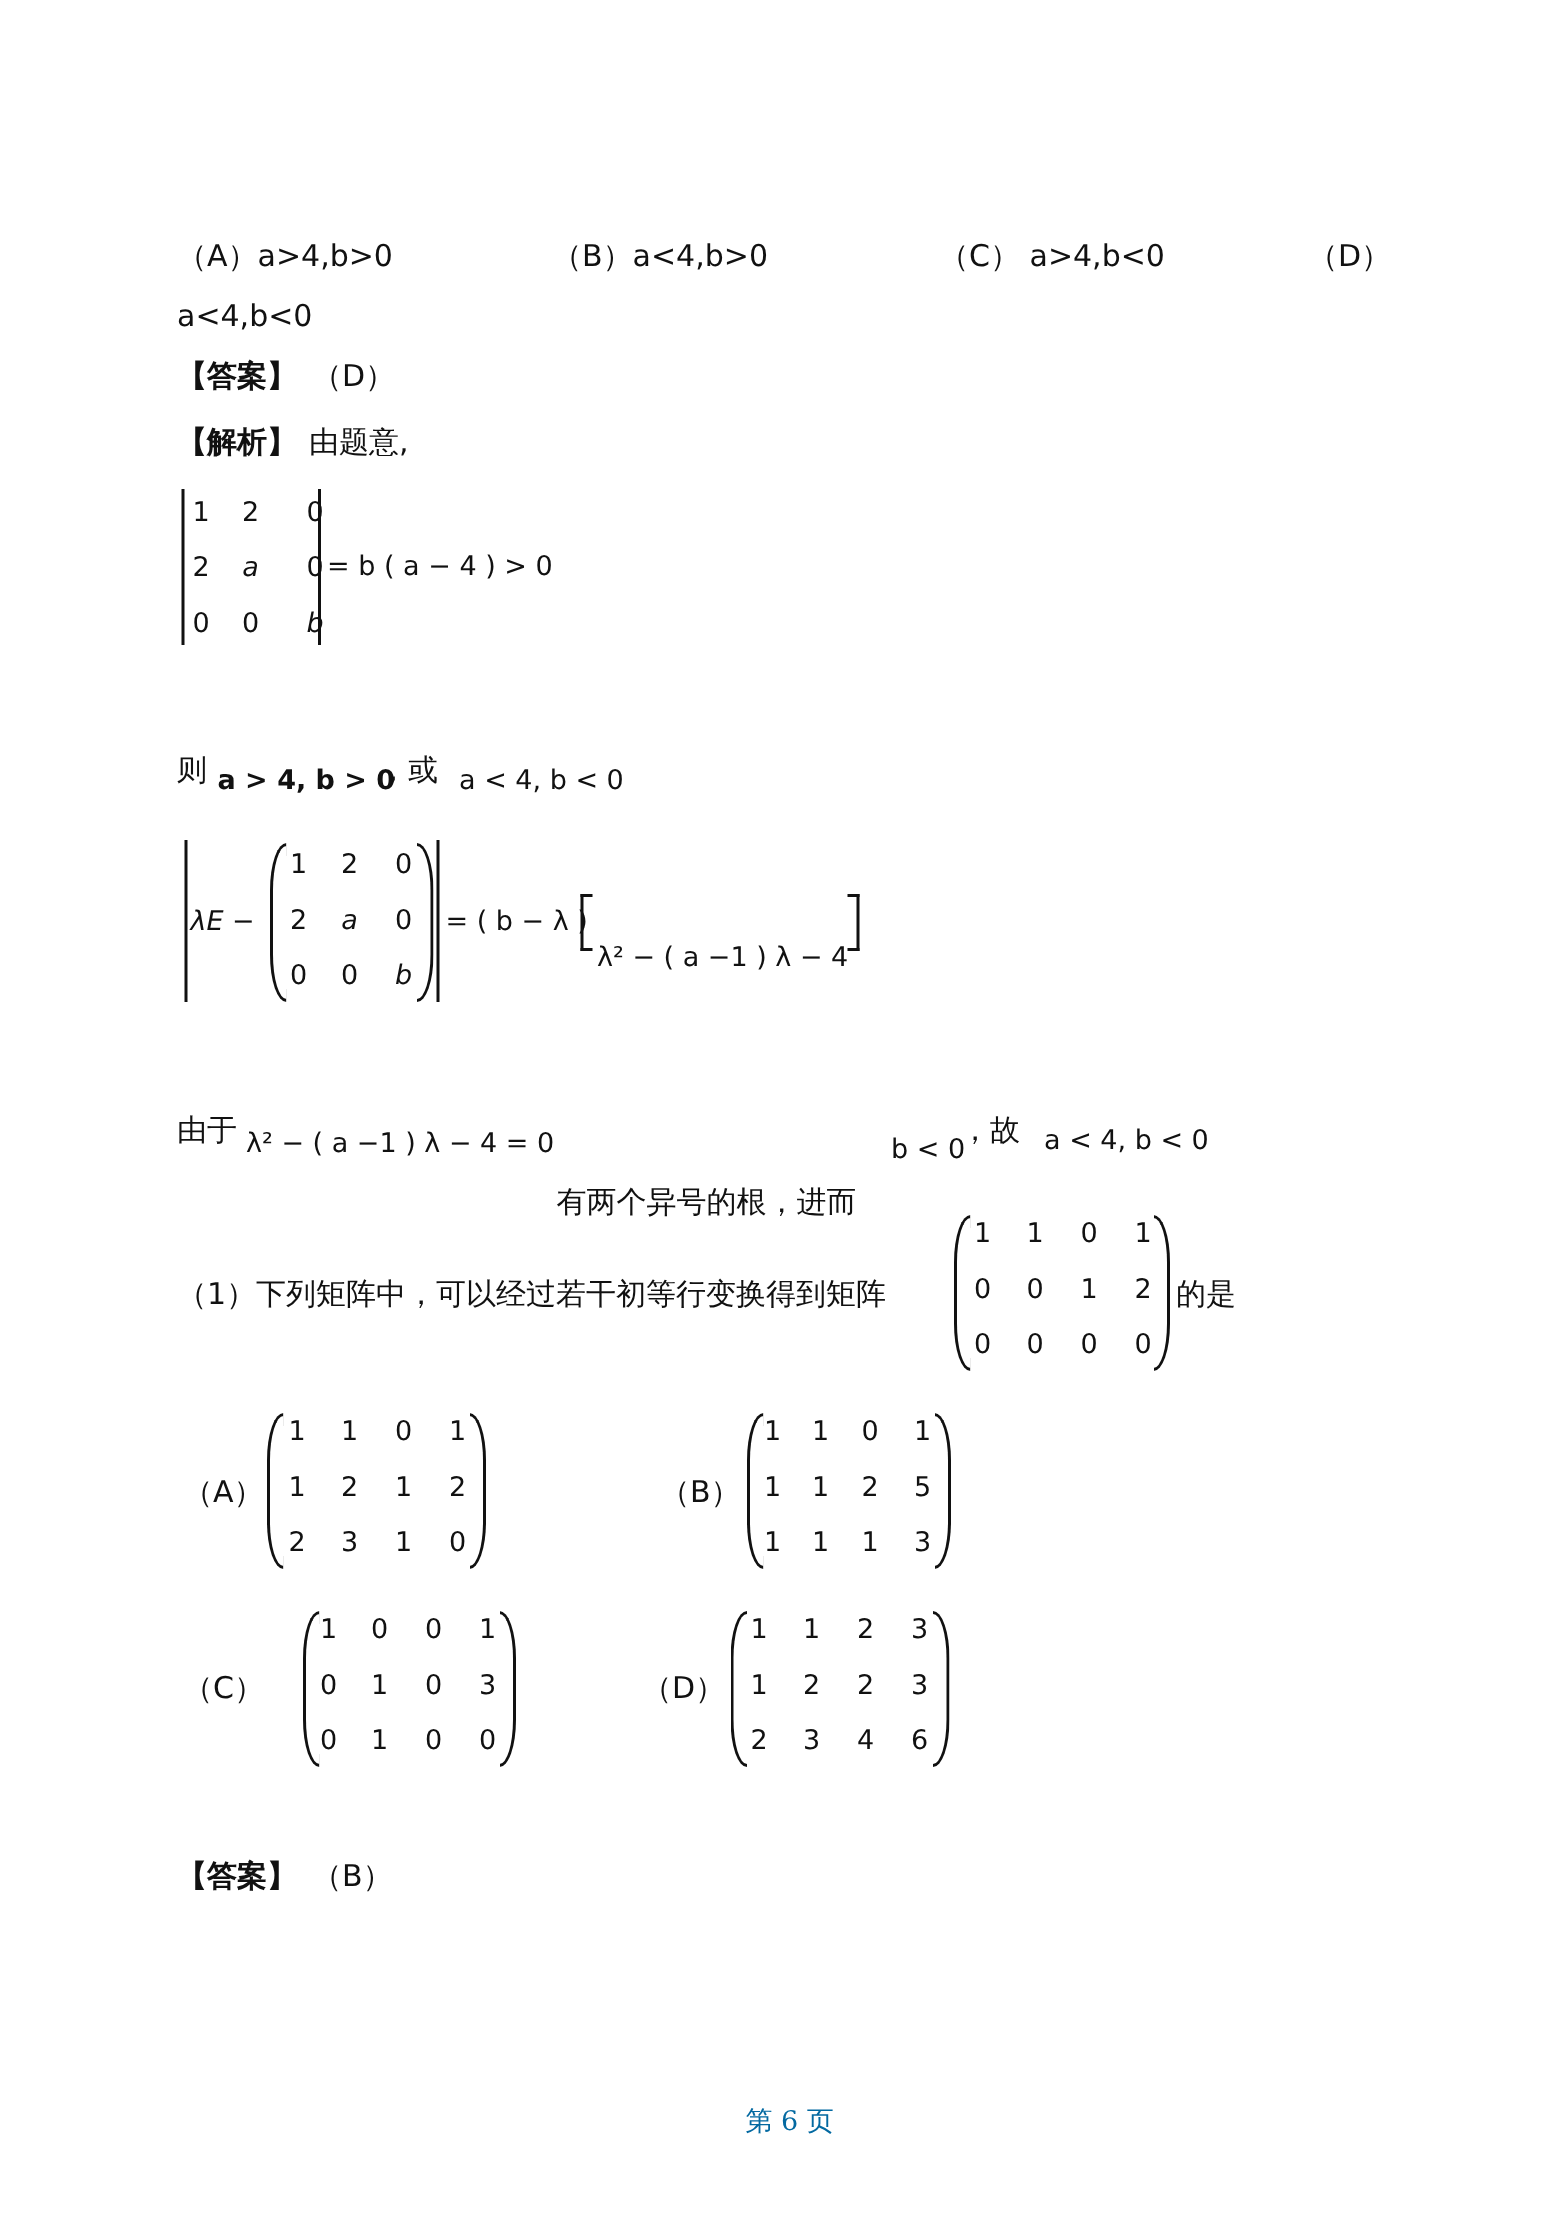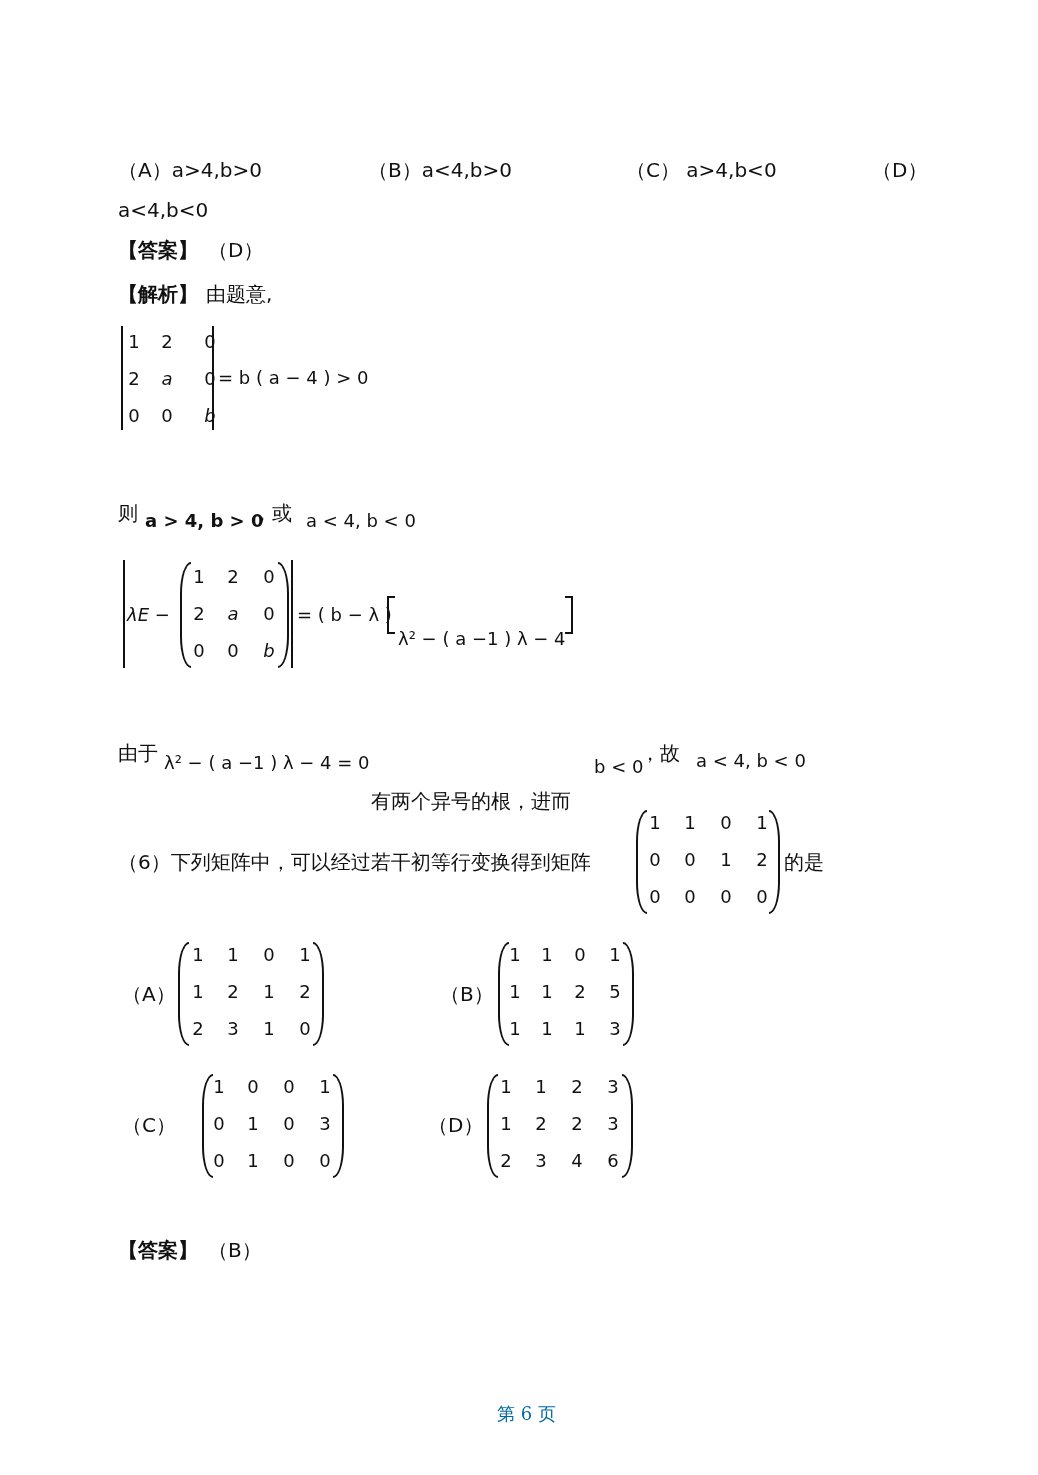--- a/index.html
+++ b/index.html
@@ -90,21 +90,21 @@
   <div class="bracket r" style="left:565px;top:596px;height:34px;"></div>
 </div>
 
 <span class="abs" style="left:118px;top:740px;">由于</span>
 <span class="abs math" style="left:164px;top:752px;">λ² − ( a −1 ) λ − 4 = 0</span>
 <span class="abs" style="left:371px;top:740px;margin-top:48px;">有两个异号的根，进而</span>
 <span class="abs math" style="left:594px;top:756px;">b &lt; 0</span>
 <span class="abs" style="left:640px;top:740px;">，故</span>
 <span class="abs math" style="left:696px;top:750px;">a &lt; 4, b &lt; 0</span>
 
-<span class="abs" style="left:118px;top:849px;">（6）下列矩阵中，可以经过若干初等行变换得到矩阵</span>
+<span class="abs" style="left:118px;top:849px;">（1）下列矩阵中，可以经过若干初等行变换得到矩阵</span>
 <div>
   <div class="paren l" style="left:636px;top:810px;height:100px;"></div>
   <div class="mtx" id="stem" style="left:638px;top:804px;grid-template-columns:34px 36px 36px 36px;">
       <span class="cell">1</span>
       <span class="cell">1</span>
       <span class="cell">0</span>
       <span class="cell">1</span>
       <span class="cell">0</span>
       <span class="cell">0</span>
       <span class="cell">1</span>

